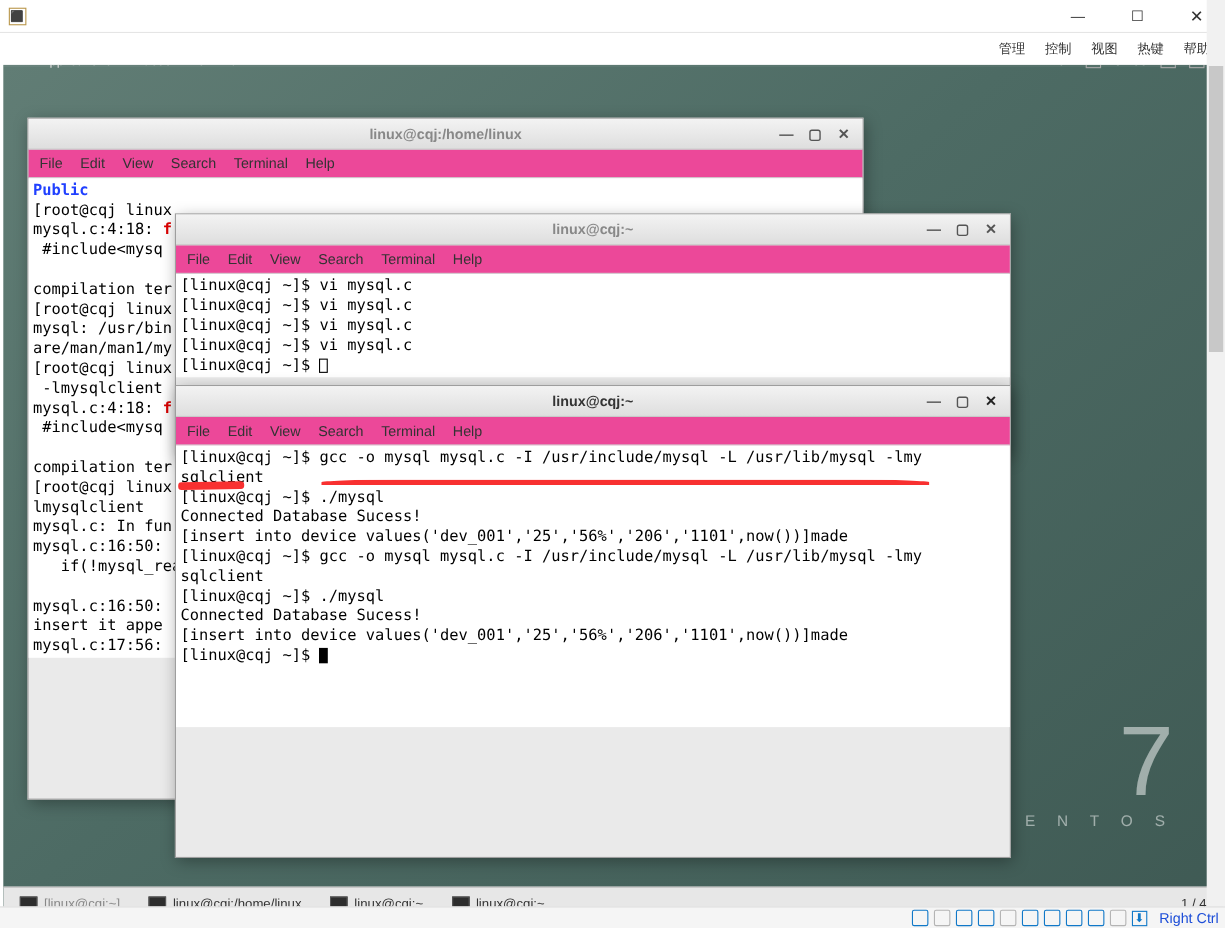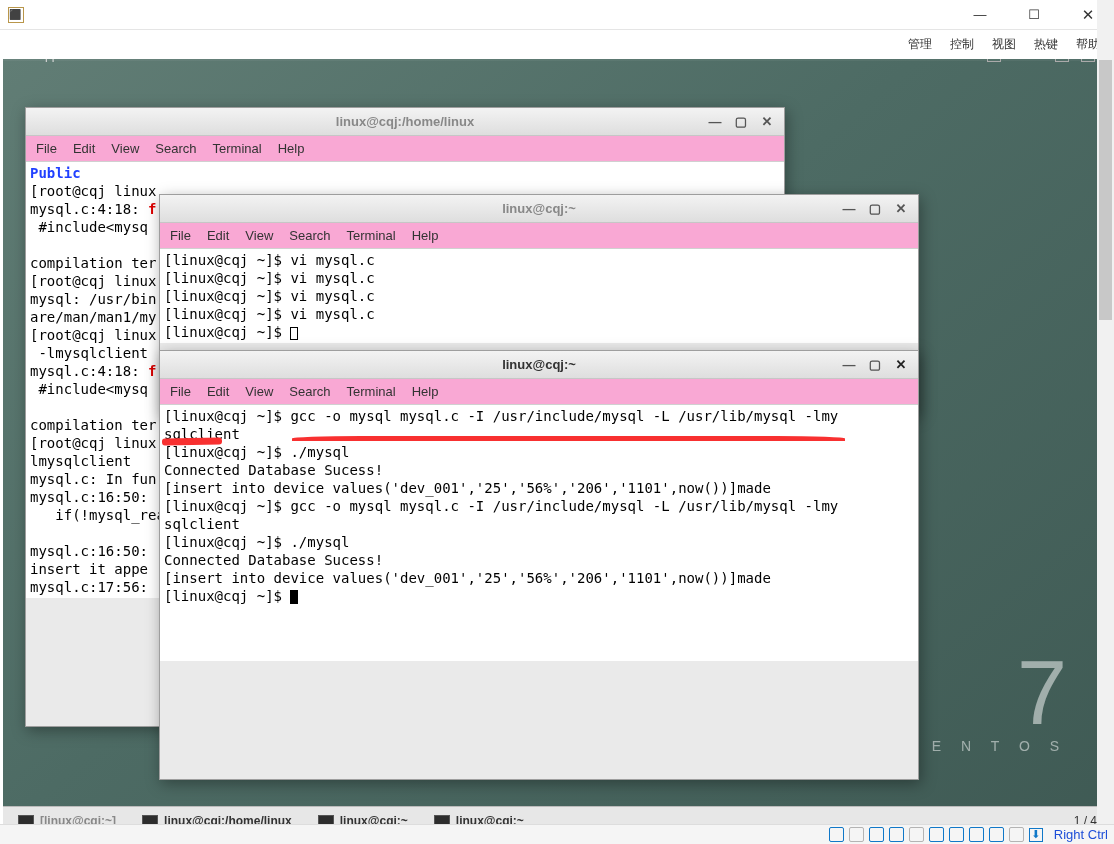--- a/index.html
+++ b/index.html
@@ -70,21 +70,21 @@
     background: #e7e7e7; border-top: 1px solid #bbb;
     display: flex; align-items: center; padding: 0 4px;
   }
   .task {
     display: flex; align-items: center; gap: 6px;
     height: 24px; padding: 0 10px; margin-right: 4px;
     border: 1px solid transparent; font-size: 12px; color: #333;
     max-width: 195px;
   }
   .task.muted { color: #888; }
-  .task-label { white-space: nowrap; overflow: hidden; text-overflow: ellipsis; font-weight: bold; }
+  .task-label { white-space: nowrap; overflow: hidden; text-overflow: ellipsis; }
   .task .termicon {
     width: 16px; height: 12px; background: #2d2d2d;
     border: 1px solid #555; flex-shrink: 0;
   }
   .task .ffox {
     width: 16px; height: 16px; border-radius: 50%;
     background: radial-gradient(circle at 30% 30%, #ffa733 40%, #d95b00 100%);
     flex-shrink: 0;
   }
   .workspace {
@@ -121,21 +121,21 @@
   }
   .gwin-title.inactive { color: #888; }
   .gwin-btns { position: absolute; right: 6px; top: 4px; display: flex; gap: 4px; }
   .gwin-btn {
     width: 22px; height: 18px; display:flex;align-items:center;justify-content:center;
     font-family: Arial; font-size: 13px; color: #555;
   }
   .gwin-btn.active-x { color:#222; }
   .gwin-menus {
     display: flex; gap: 16px; padding: 5px 10px; font-size: 13px;
-    color: #333; background: #f9a8d4; border-bottom: 1px solid #d0d0d0;
+    color: #333; background: #ec4899; border-bottom: 1px solid #d0d0d0;
   }
   .term-body {
     background: #fff; color: #000;
     font-family: "DejaVu Sans Mono","Courier New",monospace;
     font-size: 14px; line-height: 18px; padding: 2px 4px;
     white-space: pre; overflow: hidden;
   }
   .blue { color: #2040ff; font-weight: bold; }
   .bold { font-weight: normal; }
   .red  { color: #d00; font-weight: bold; }

